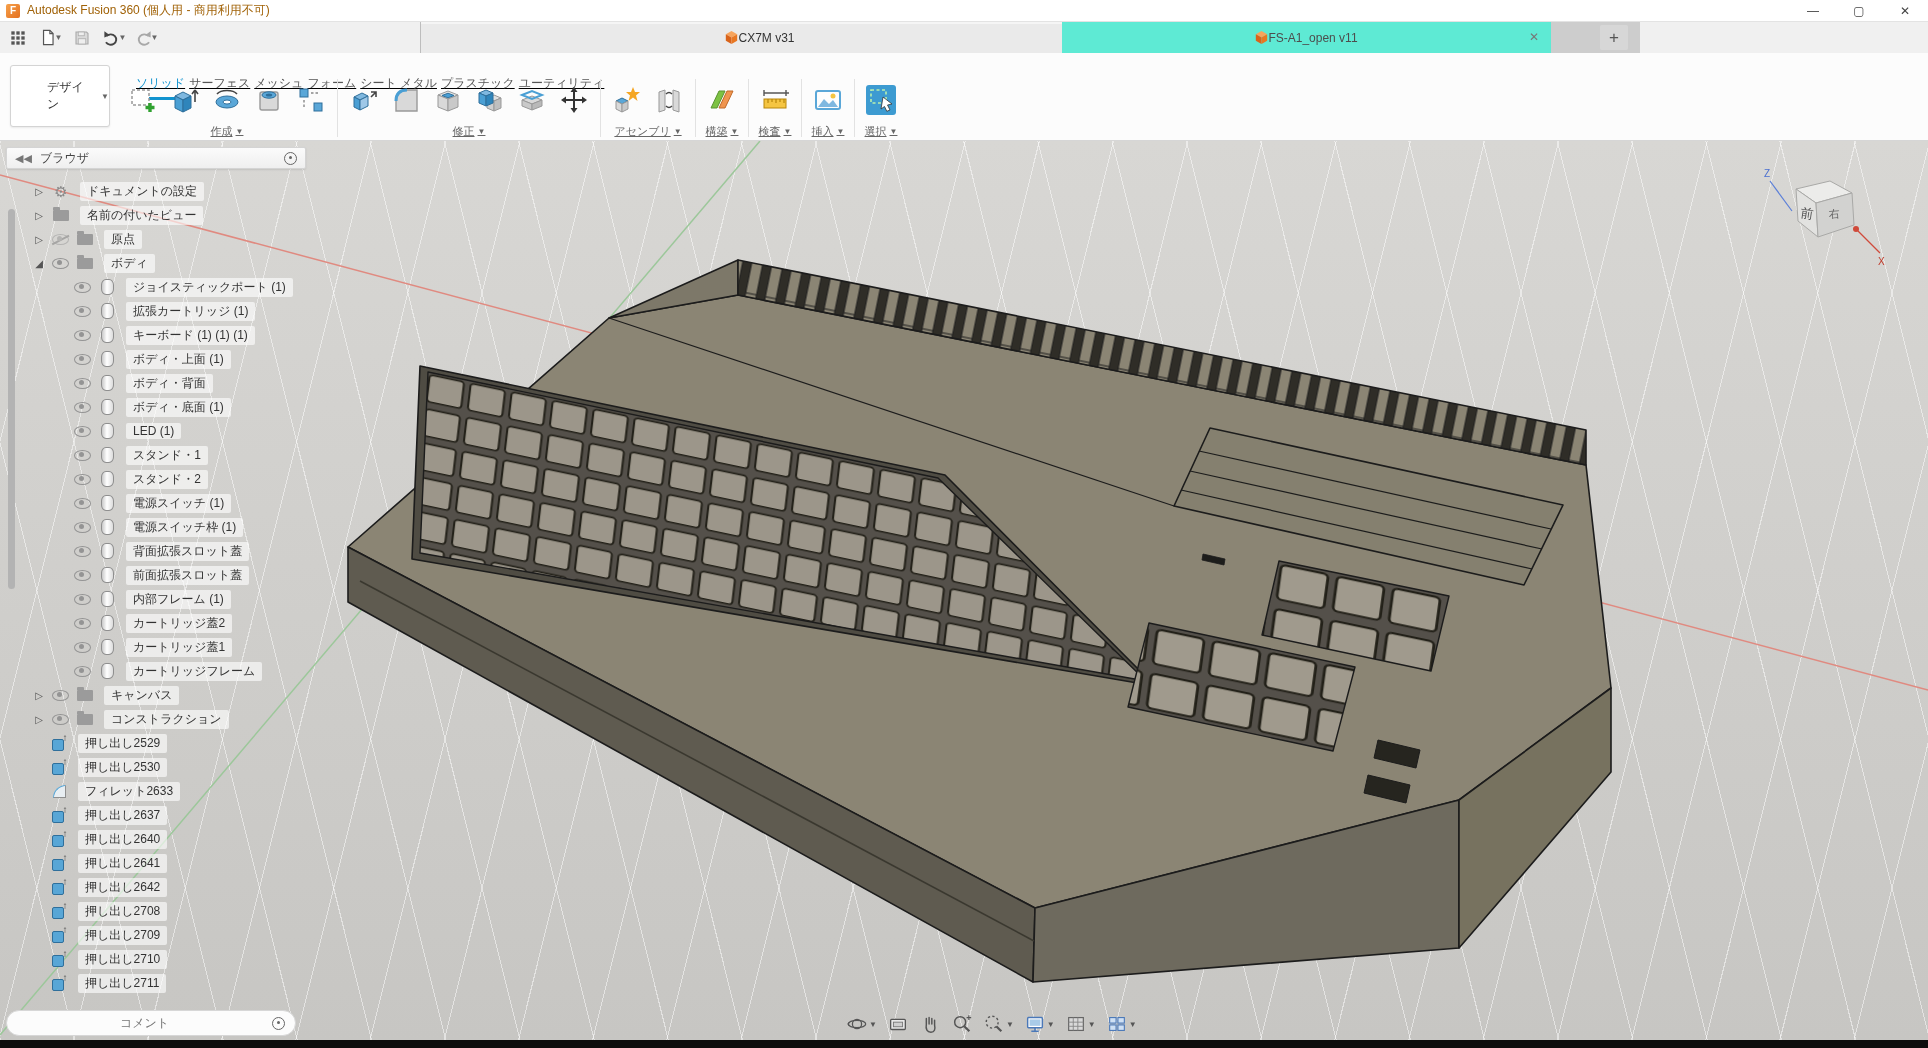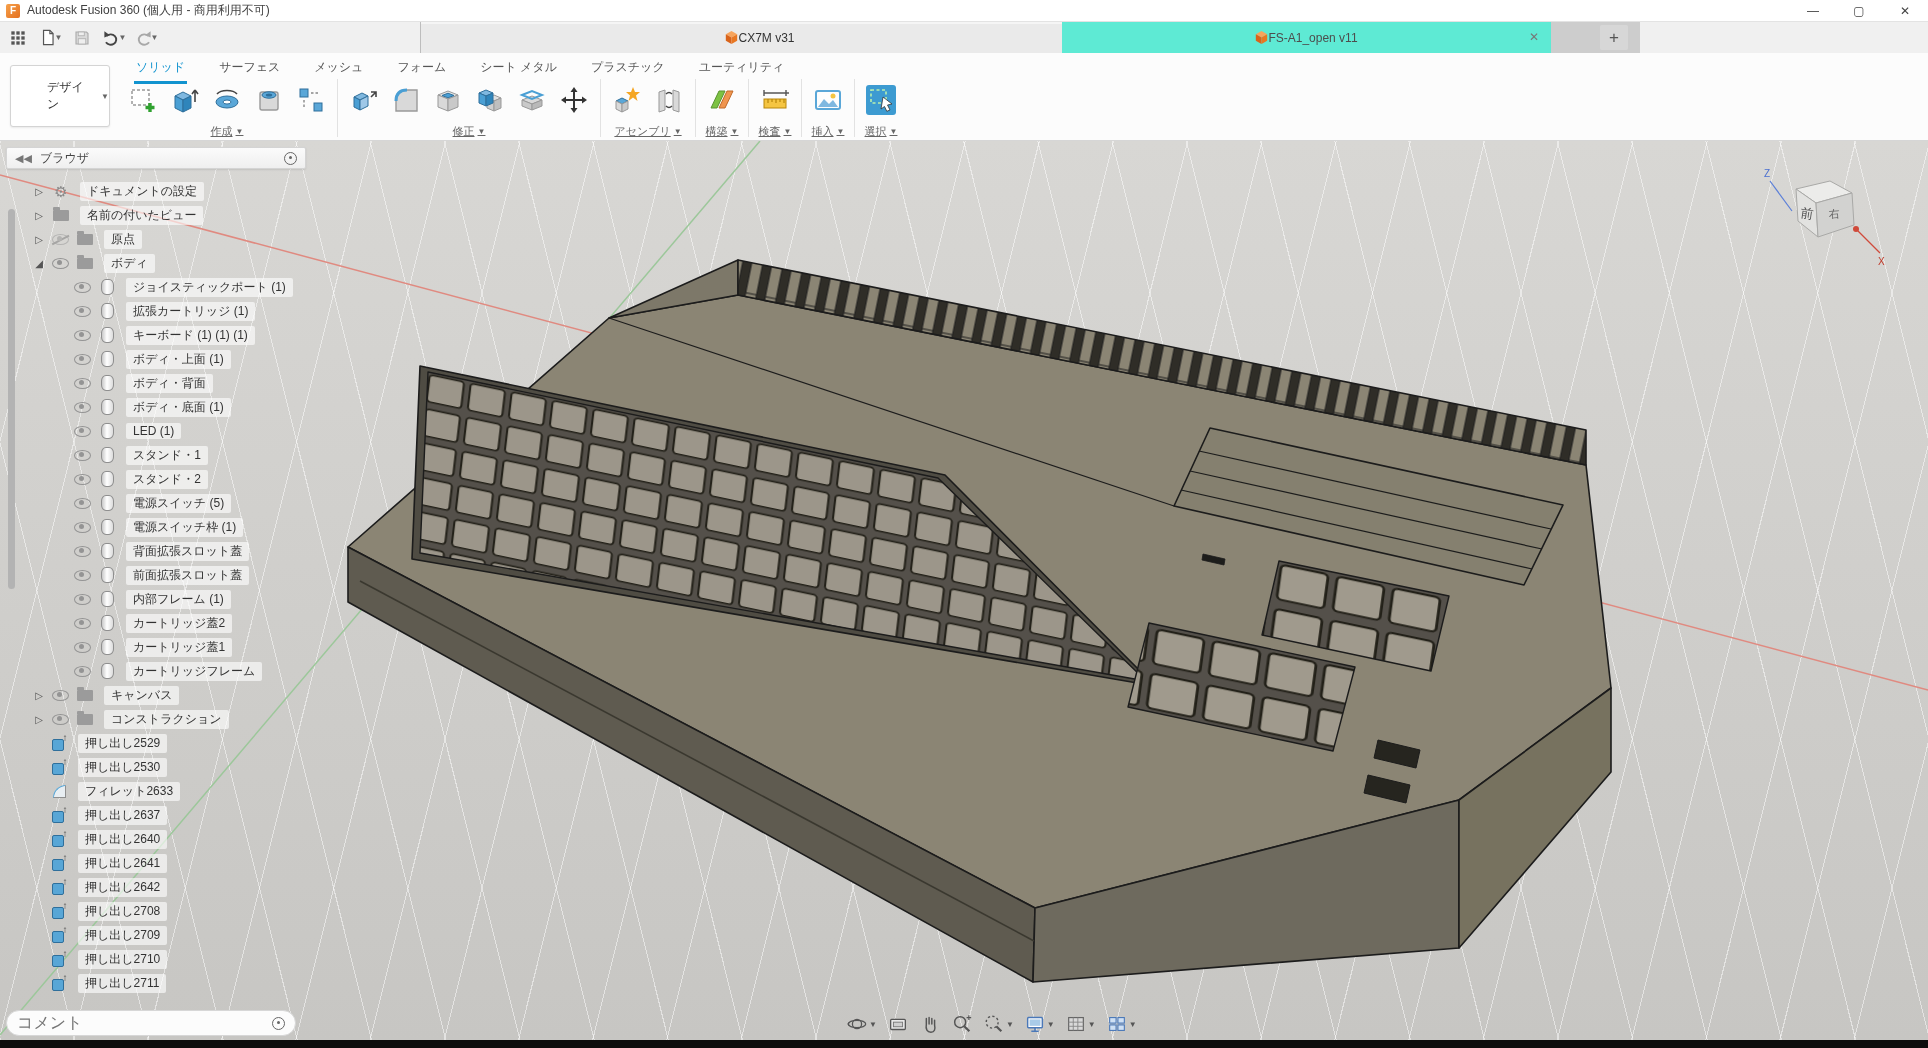--- a/index.html
+++ b/index.html
@@ -6,21 +6,21 @@
   html,body { width:1928px; height:1048px; overflow:hidden;
     font-family:"Liberation Sans","DejaVu Sans",sans-serif; }
   #app { position:relative; width:1928px; height:1048px; background:#d2d1ce; }
 
   
   #titlebar { position:absolute; left:0; top:0; width:100%; height:22px; background:#ffffff;
     border-bottom:1px solid #e3e3e3; display:flex; align-items:center; }
   .applogo { width:14px; height:14px; margin:0 7px 0 6px; border-radius:2px;
     background:linear-gradient(135deg,#f6a14b,#e4701f); color:#fff; font-size:10px; font-weight:bold;
     display:flex; align-items:center; justify-content:center; }
-  #title-text { font-size:12px; color:#404040; }
+  #title-text { font-size:12px; color:#a16207; }
   .winbtns { margin-left:auto; display:flex; height:22px; }
   .winbtn { width:46px; height:22px; display:flex; align-items:center; justify-content:center;
     font-size:12px; color:#444; }
 
   
   #tabrow { position:absolute; left:0; top:22px; width:100%; height:31px; background:#f0f0f0; }
   .qat { position:absolute; left:4px; top:0; height:31px; display:flex; align-items:center; gap:4px; }
   .qbtn { width:28px; height:26px; display:flex; align-items:center; justify-content:center; border-radius:2px; }
   .qcaret { font-size:8px; color:#666; margin-left:-2px; }
   .tabstrip-bg { position:absolute; left:420px; top:0; width:1220px; height:31px; background:#cdcdcd; }
@@ -35,21 +35,21 @@
     border-radius:2px; color:#555; font-size:17px; display:flex; align-items:center; justify-content:center; }
   .tr-icons { position:absolute; right:8px; top:0; height:31px; display:flex; align-items:center; gap:14px;margin-top:25px; }
   .tr-item { display:flex; align-items:center; gap:3px; font-size:12px; color:#333; }
 
   
   #ribbon { position:absolute; left:0; top:53px; width:100%; height:88px; background:#fcfcfc;
     border-bottom:1px solid #d6d6d6; }
   .design-box { position:absolute; left:10px; top:12px; width:100px; height:62px; background:#fff;
     border:1px solid #d4d4d4; border-radius:3px; box-shadow:0 1px 2px rgba(0,0,0,.08);
     display:flex; align-items:center; justify-content:center; gap:5px; font-size:12px; color:#333;padding-left:36px; }
-  #ribbon-tabs { position:absolute; left:134px; top:3px; display:flex; gap:30px; list-style:none; }
+  #ribbon-tabs { position:absolute; left:134px; top:19px; display:flex; list-style:none;text-decoration:underline; }
   #ribbon-tabs li { font-size:12px; color:#555; padding:3px 2px 5px; cursor:default; }
   #ribbon-tabs li.active { color:#1193cf; border-bottom:3px solid #1193cf; }
   .toolbar { position:absolute; left:122px; top:24px; height:62px; display:flex; align-items:flex-start; }
   .tgroup { display:flex; flex-direction:column; align-items:center; }
   .ticons { display:flex; }
   .tbtn { width:42px; height:46px; display:flex; align-items:center; justify-content:center; }
   .tbtn svg { width:32px; height:32px; }
   .glabel { height:16px; font-size:11px; color:#666; display:flex; align-items:center; gap:3px;text-decoration:underline; }
   .gsep { width:1px; height:58px; background:#e2e2e2; margin:0 5px; align-self:center; }
 
@@ -96,22 +96,22 @@
   .ic-extrude { width:15px; height:15px; position:relative; }
   .ic-extrude::before { content:""; position:absolute; left:0; bottom:0; width:10px; height:10px;
     background:#58a6d6; border:1px solid #2f6f9b; border-radius:2px; }
   .ic-extrude::after { content:"↑"; position:absolute; right:-1px; top:-4px; font-size:10px; color:#444; }
   .ic-fillet { width:13px; height:13px; border:1.5px solid #8f8f8f; border-top-left-radius:100%;
     border-top-color:#58a6d6; border-left-color:#58a6d6; background:#e8eef2; }
 
   
   #comment-box { position:absolute; left:6px; top:1010px; width:290px; height:26px; background:#fcfcfc;
     border:1px solid #d7d7d7; border-radius:13px; display:flex; align-items:center; padding:0 10px; }
-  #comment-box input { border:none; outline:none; background:transparent; font-size:16px; color:#444;
-    flex:1; font-family:inherit; }
+  #comment-box input { border:none; outline:none; background:transparent; font-size:12px; color:#444;
+    flex:1; font-family:inherit;text-align:center; }
   #navbar { position:absolute; left:843px; top:1011px; height:26px; display:flex; align-items:center; gap:4px; }
   .nbtn { display:flex; align-items:center; padding:2px 3px; border-radius:2px; }
   .nicon { width:22px; height:22px; }
   .ncaret { font-size:8px; color:#555; margin-left:1px; }
   #taskbar { position:absolute; left:0; top:1040px; width:100%; height:8px; background:#0d0d0d; }
 
   
   #viewcube { position:absolute; right:36px; top:20px; width:140px; height:110px; }
 </style>
 </head>
@@ -709,21 +709,21 @@
           </span>
           <span class="tlabel">スタンド・2</span>
         </div>
         <div class="trow l1">
           <span class="slot se">
             <span class="ic-eye"></span>
           </span>
           <span class="slot si">
             <span class="ic-body"></span>
           </span>
-          <span class="tlabel">電源スイッチ (5)</span>
+          <span class="tlabel">電源スイッチ (1)</span>
         </div>
         <div class="trow l1">
           <span class="slot se">
             <span class="ic-eye"></span>
           </span>
           <span class="slot si">
             <span class="ic-body"></span>
           </span>
           <span class="tlabel">電源スイッチ枠 (1)</span>
         </div>

